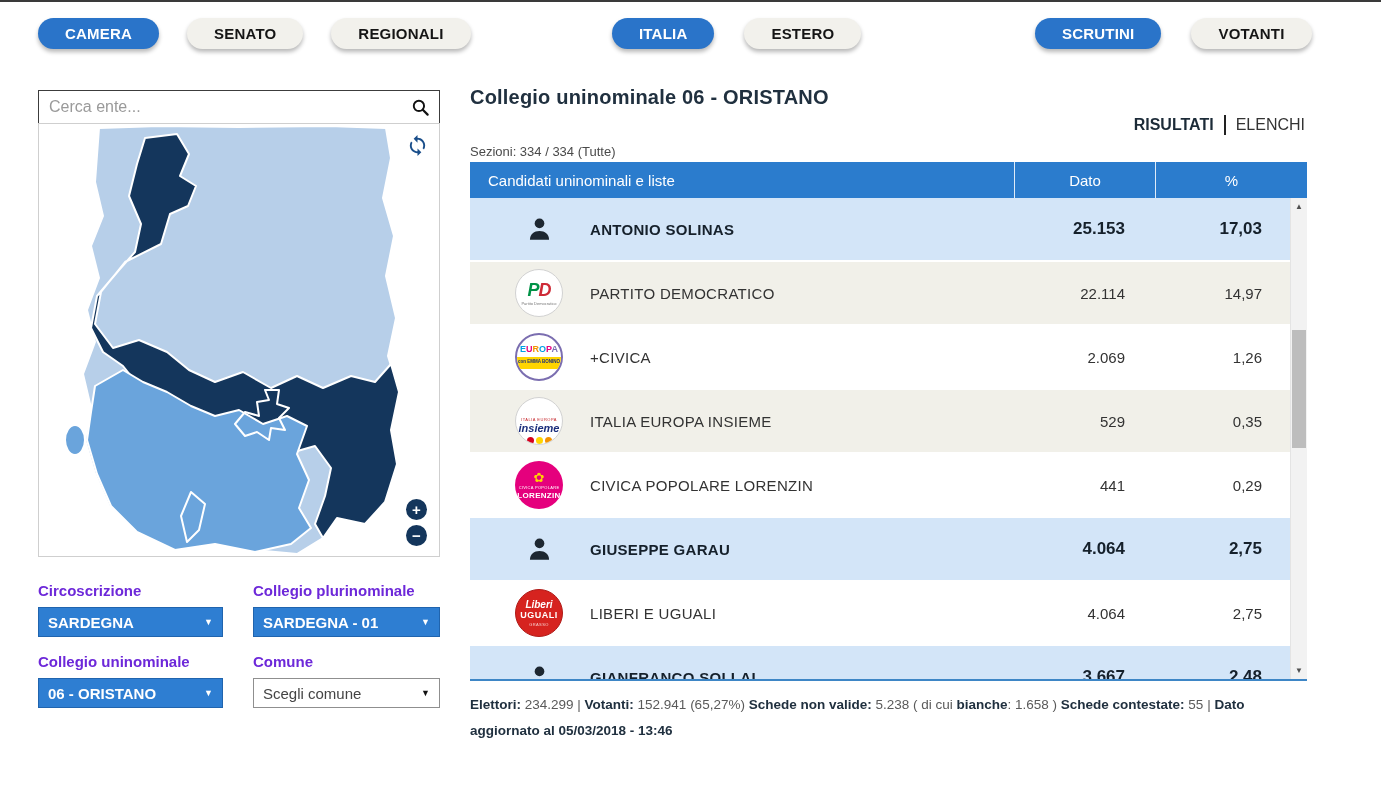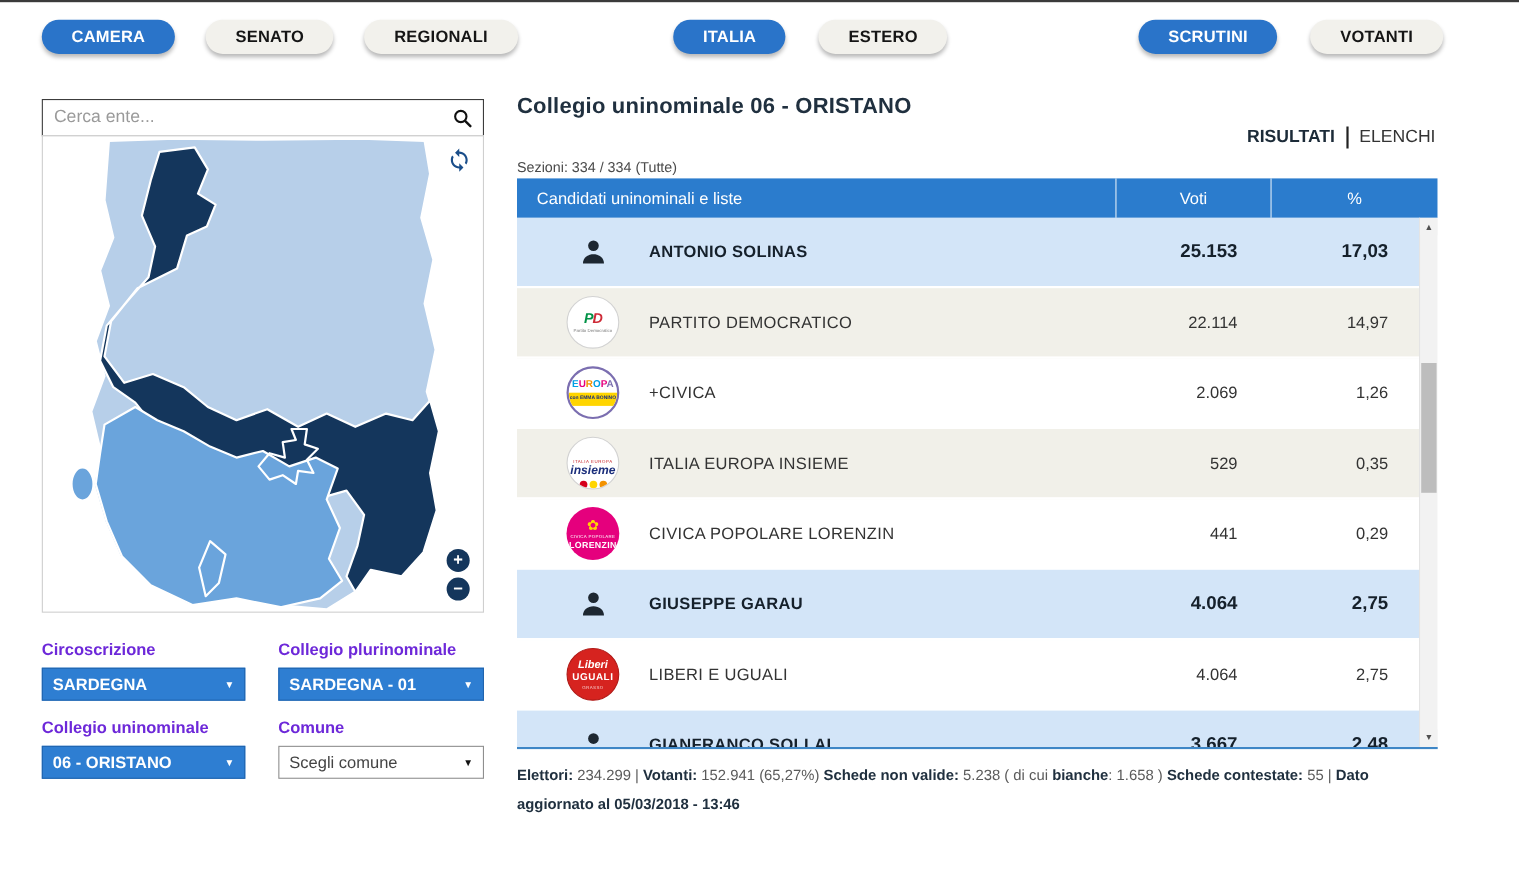--- a/index.html
+++ b/index.html
@@ -103,21 +103,21 @@
   .sb-thumb{position:absolute;left:1px;top:132px;width:14px;height:118px;background:#bdbdbd;cursor:pointer;}
 
   
   #footer{position:absolute;left:470px;top:690px;width:836px;font-size:13.5px;line-height:1.9;color:#5a5a5a;}
   #footer b{color:#20303f;}
 
   
   .logo{width:48px;height:48px;border-radius:50%;display:flex;flex-direction:column;align-items:center;justify-content:center;
         overflow:hidden;box-sizing:border-box;text-align:center;line-height:1;flex:none;}
   .logo-pd{background:#fff;border:1px solid #d2d2d2;}
-  .logo-pd .main{font-size:13px;font-weight:bold;font-style:italic;letter-spacing:-1px;}
+  .logo-pd .main{font-size:18px;font-weight:bold;font-style:italic;letter-spacing:-1px;}
   .logo-pd .p{color:#009246;}
   .logo-pd .d{color:#ce2b37;}
   .logo-pd .sub{font-size:4px;color:#777;margin-top:3px;}
   .logo-pe{background:#fff;border:2px solid #7b6eb0;}
   .logo-pe .main{font-size:9px;font-weight:bold;letter-spacing:0;}
   .logo-pe .sub{background:#ffd500;color:#1b2e7b;font-size:4.5px;font-weight:bold;width:100%;padding:3px 0 4px;margin-top:3px;}
   .logo-ins{background:#fff;border:1px solid #d2d2d2;justify-content:flex-end;}
   .logo-ins .top{font-size:4px;color:#c52026;letter-spacing:.5px;}
   .logo-ins .main{font-size:11px;font-weight:bold;font-style:italic;color:#1b2e7b;margin-top:1px;}
   .logo-ins .dots{display:flex;gap:2px;margin-top:3px;}
@@ -220,21 +220,21 @@
   <span class="tab active">RISULTATI</span>
   <span class="tab-sep"></span>
   <span class="tab">ELENCHI</span>
 </div>
 
 <div id="sezioni">Sezioni: 334 / 334 (Tutte)</div>
 
 <div id="table">
   <div class="thead">
     <div class="th-name">Candidati uninominali e liste</div>
-    <div class="th-voti">Voti</div>
+    <div class="th-voti">Dato</div>
     <div class="th-pct">%</div>
   </div>
   <div class="rows" id="rows">
   <div class="row blue cand">
     <div class="cell-name">
       <div class="logo-slot">
             <svg viewBox="0 0 24 24" width="27" height="27" fill="#1d2731">
               <circle cx="12" cy="6.6" r="4.3"></circle>
               <path d="M3.5 21c0-4.7 3.8-7.6 8.5-7.6s8.5 2.9 8.5 7.6z"></path>
             </svg>

